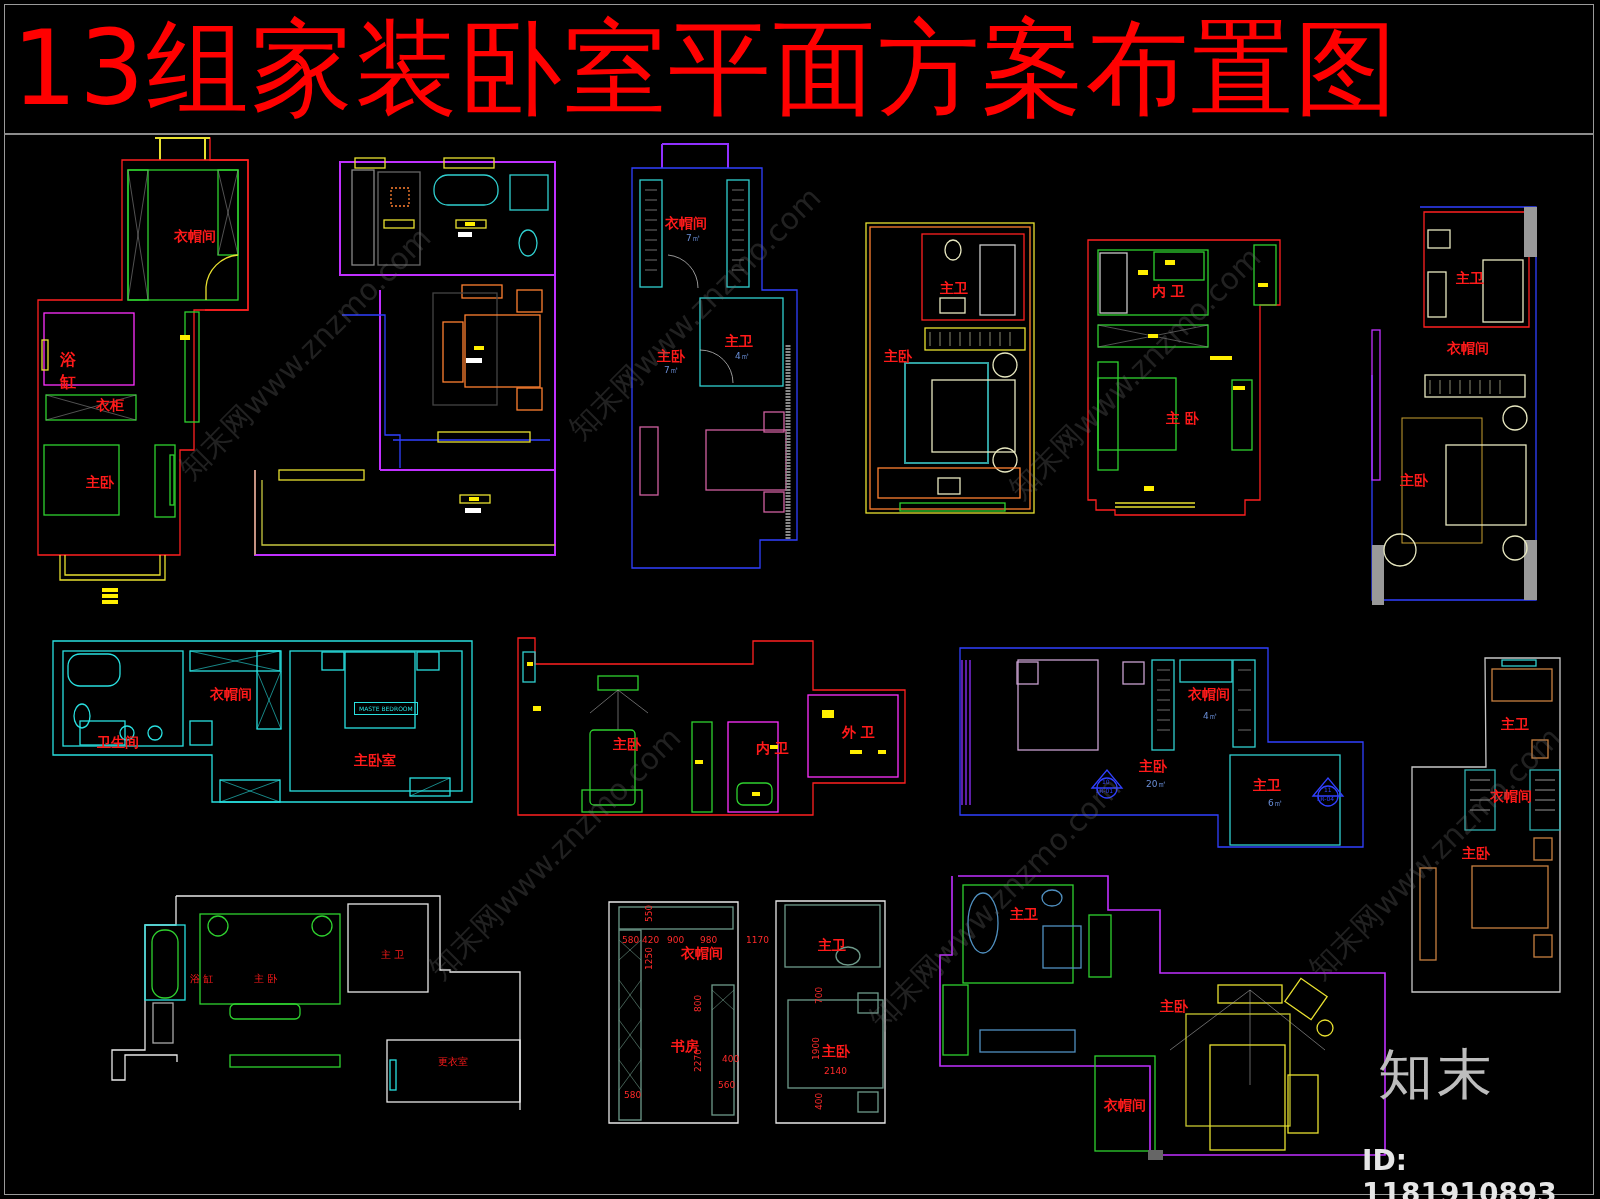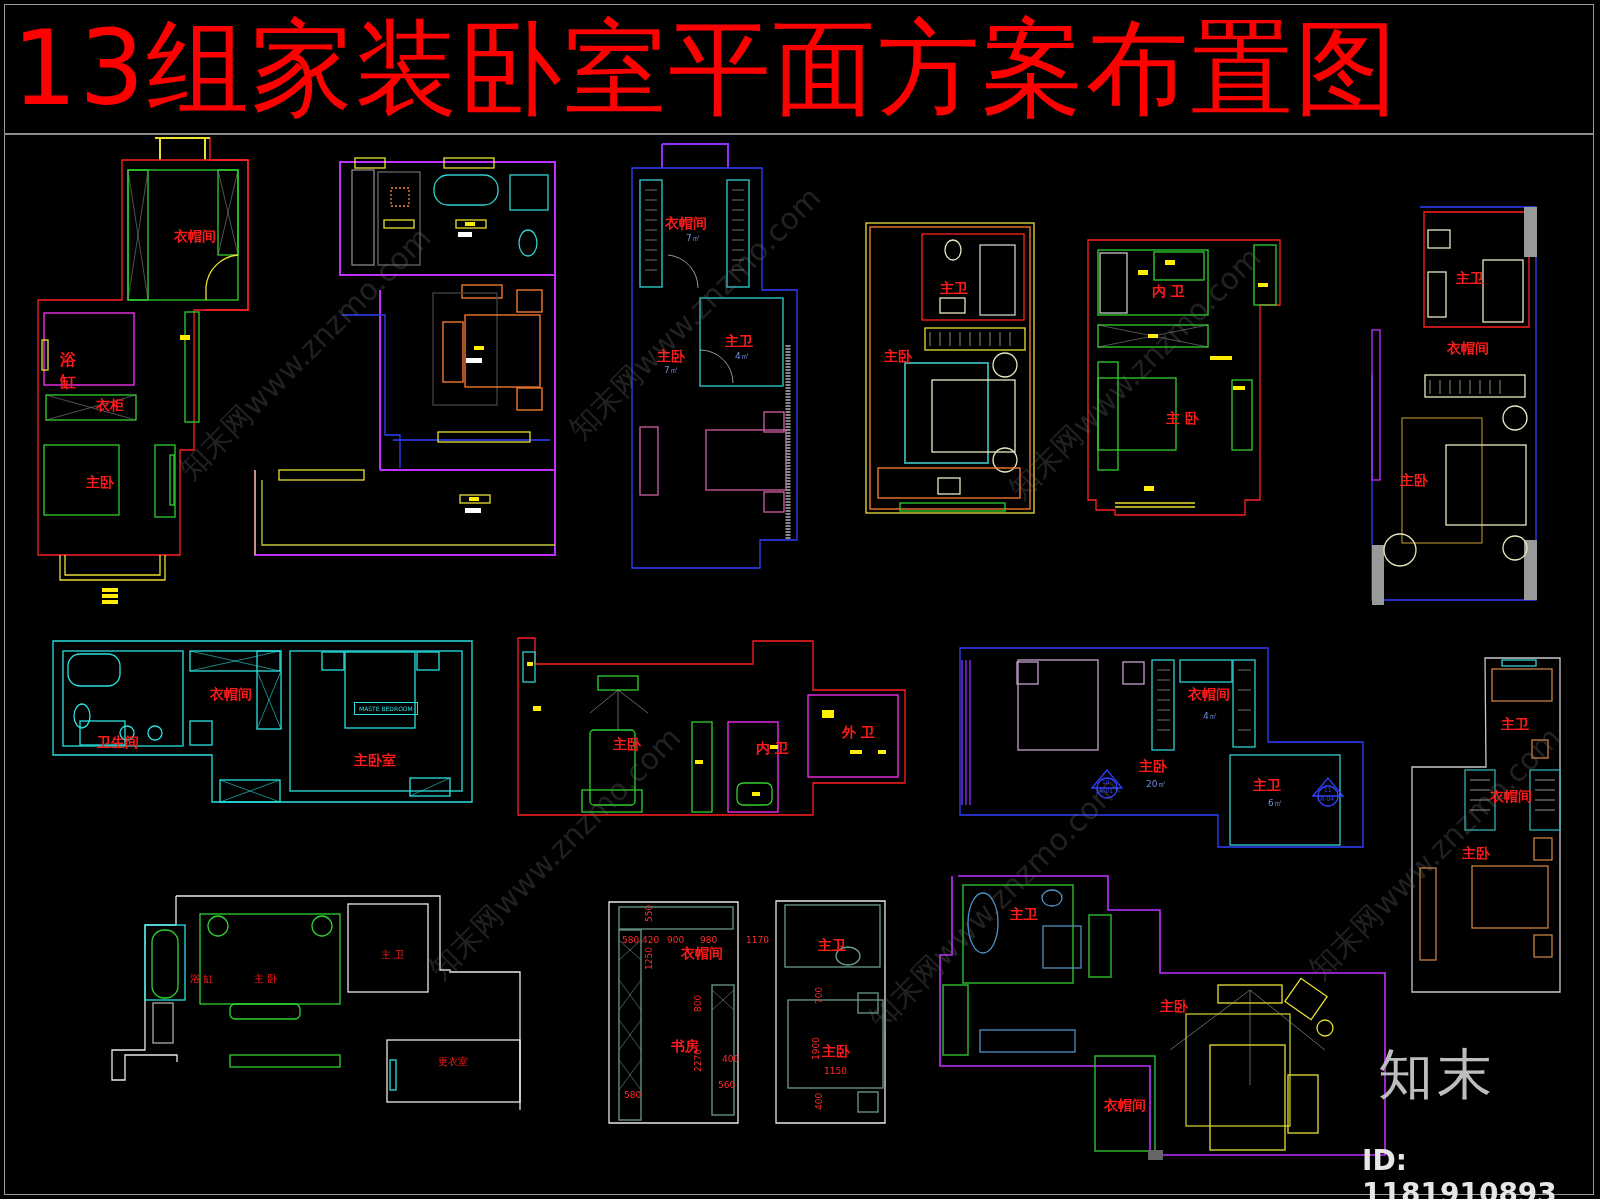--- a/index.html
+++ b/index.html
@@ -348,21 +348,21 @@
 <div class="dim" style="left:746px;top:935px;">1170</div>
 <div class="dim v" style="left:644px;top:922px;">550</div>
 <div class="dim v" style="left:644px;top:970px;">1250</div>
 <div class="dim v" style="left:693px;top:1012px;">800</div>
 <div class="dim v" style="left:693px;top:1072px;">2270</div>
 <div class="dim" style="left:722px;top:1054px;">400</div>
 <div class="dim" style="left:718px;top:1080px;">560</div>
 <div class="dim" style="left:624px;top:1090px;">580</div>
 <div class="dim v" style="left:814px;top:1004px;">700</div>
 <div class="dim v" style="left:811px;top:1060px;">1900</div>
-<div class="dim" style="left:824px;top:1066px;">1150</div>
+<div class="dim" style="left:824px;top:1066px;">2140</div>
 <div class="dim v" style="left:814px;top:1110px;">400</div>
 
 <div class="lbl" style="left:1010px;top:906px;">主卫</div>
 <div class="lbl" style="left:1160px;top:998px;">主卧</div>
 <div class="lbl" style="left:1104px;top:1097px;">衣帽间</div>
 
 <div class="watermark" style="left:170px;top:460px;">知末网www.znzmo.com</div>
 <div class="watermark" style="left:560px;top:420px;">知末网www.znzmo.com</div>
 <div class="watermark" style="left:1000px;top:480px;">知末网www.znzmo.com</div>
 <div class="watermark" style="left:420px;top:960px;">知末网www.znzmo.com</div>

